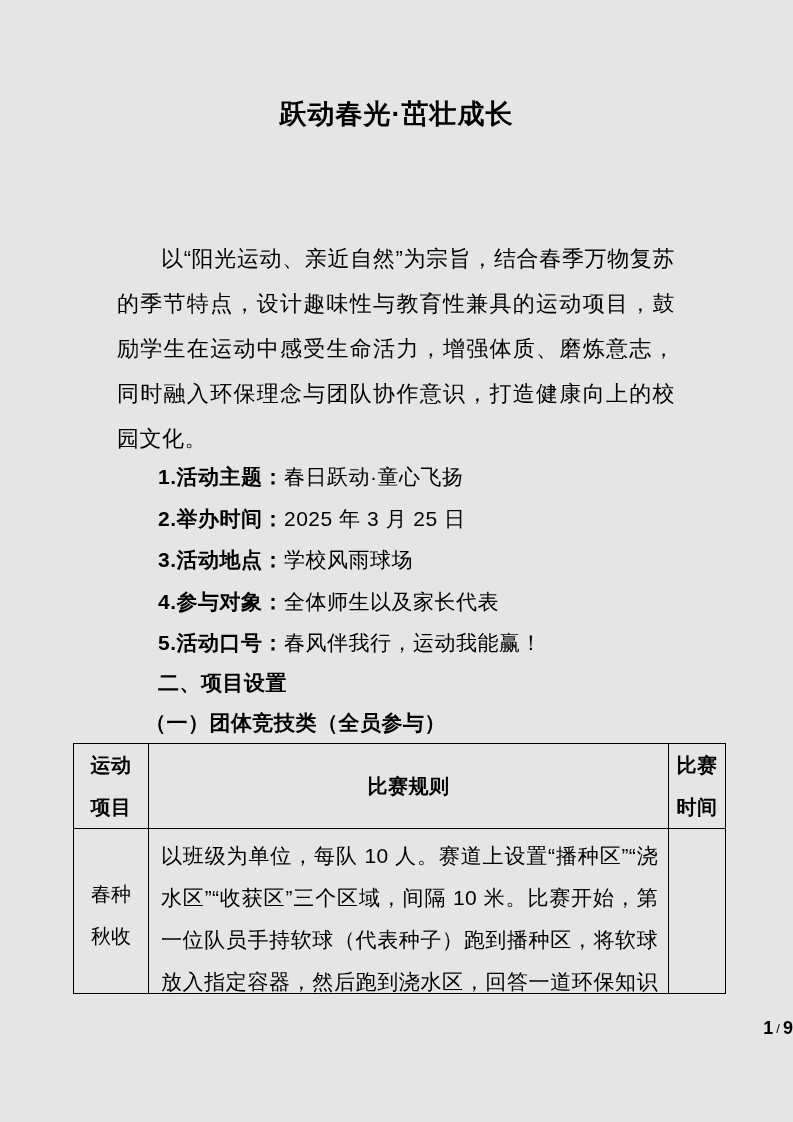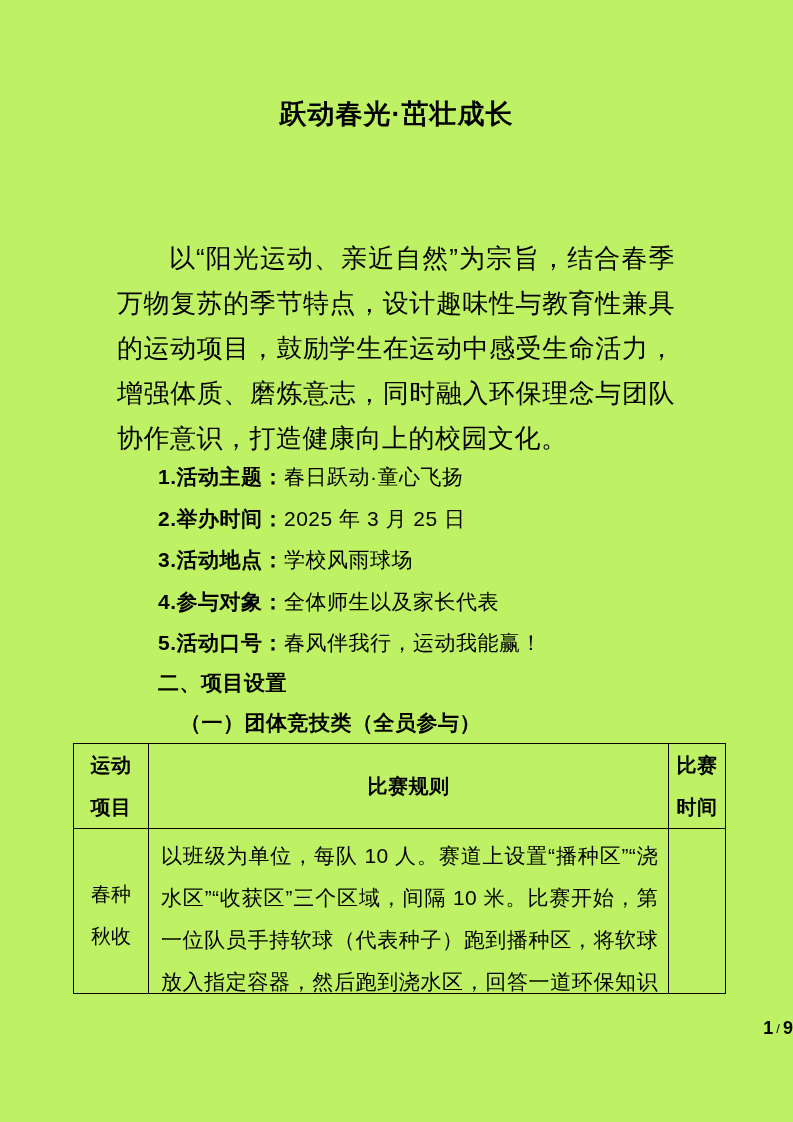--- a/index.html
+++ b/index.html
@@ -5,21 +5,21 @@
   * { margin: 0; padding: 0; box-sizing: border-box; }
   html, body { background: #ffffff; }
   body {
     font-family: "Liberation Sans", "DejaVu Sans", sans-serif;
     color: #000000;
   }
   .page {
     position: relative;
     width: 793px;
     height: 1122px;
-    background: #bef264;
+    background: #e5e5e5;
     margin: 0 auto;
     overflow: hidden;
   }
   .title1 {
     position: absolute;
     top: 94px; left: 0; width: 793px;
     text-align: center;
     font-size: 27px;
     font-weight: bold;
     letter-spacing: 1px;
@@ -31,37 +31,37 @@
     text-align: center;
     font-size: 34px;
     font-weight: bold;
     letter-spacing: 1px;
     line-height: 50px;
   }
   .hl { color: #ff0000; }
   .intro {
     position: absolute;
     top: 236px; left: 117px; width: 558px;
-    font-size: 26px;
+    font-size: 22px;
     line-height: 45px;
     text-align: justify;
     text-indent: 2em;
     letter-spacing: 0.5px;
   }
   .h-sec {
     position: absolute;
     left: 158px;
     font-size: 21px;
     font-weight: bold;
     letter-spacing: 0.5px;
     line-height: 30px;
   }
   .h-overview { top: 421px; }
   .h-projects { top: 668px; }
-  .h-team { top: 708px; left: 145px; margin-left: 35px; }
+  .h-team { top: 708px; left: 145px; }
   .item {
     position: absolute;
     left: 158px;
     font-size: 21px;
     line-height: 30px;
     letter-spacing: 0.5px;
     white-space: nowrap;
   }
   .item .lbl { font-weight: bold; }
   .item-0 { top: 462px; }

